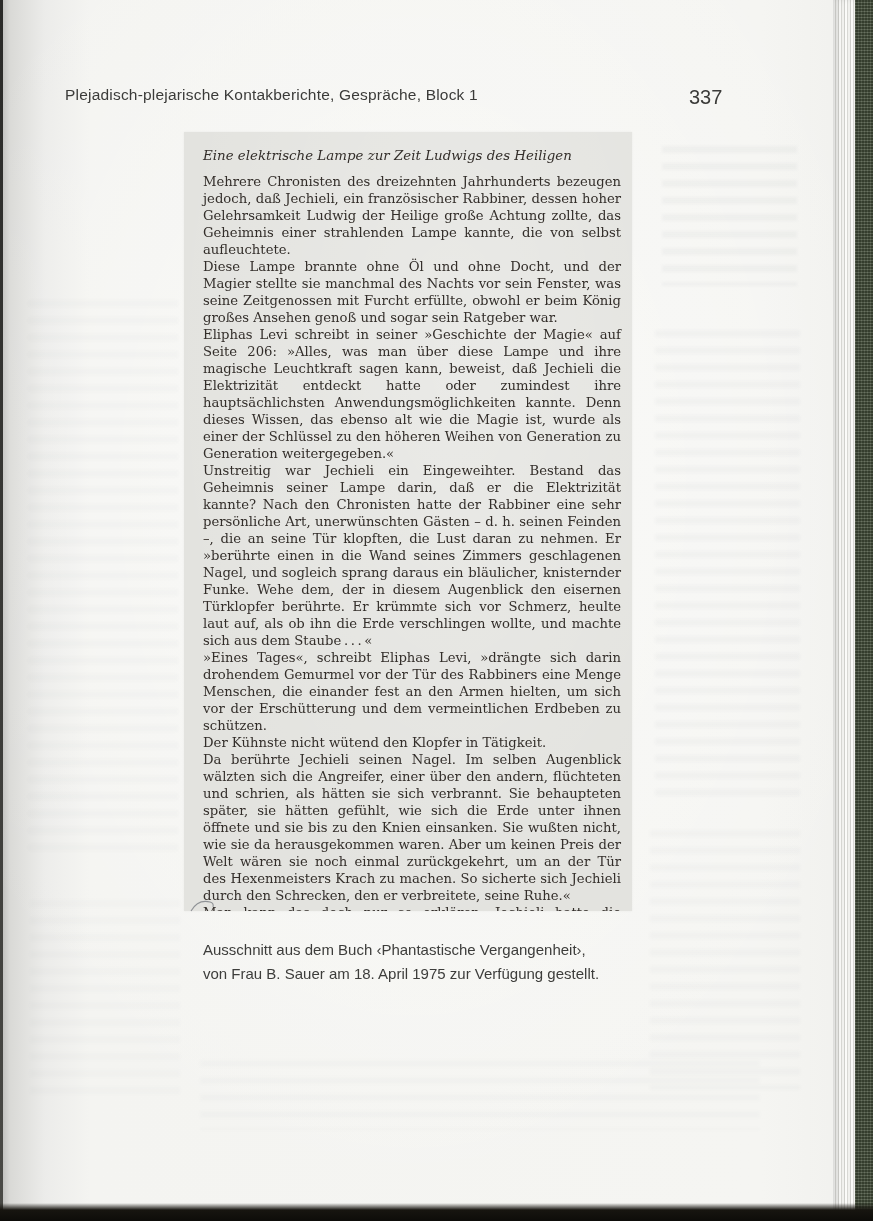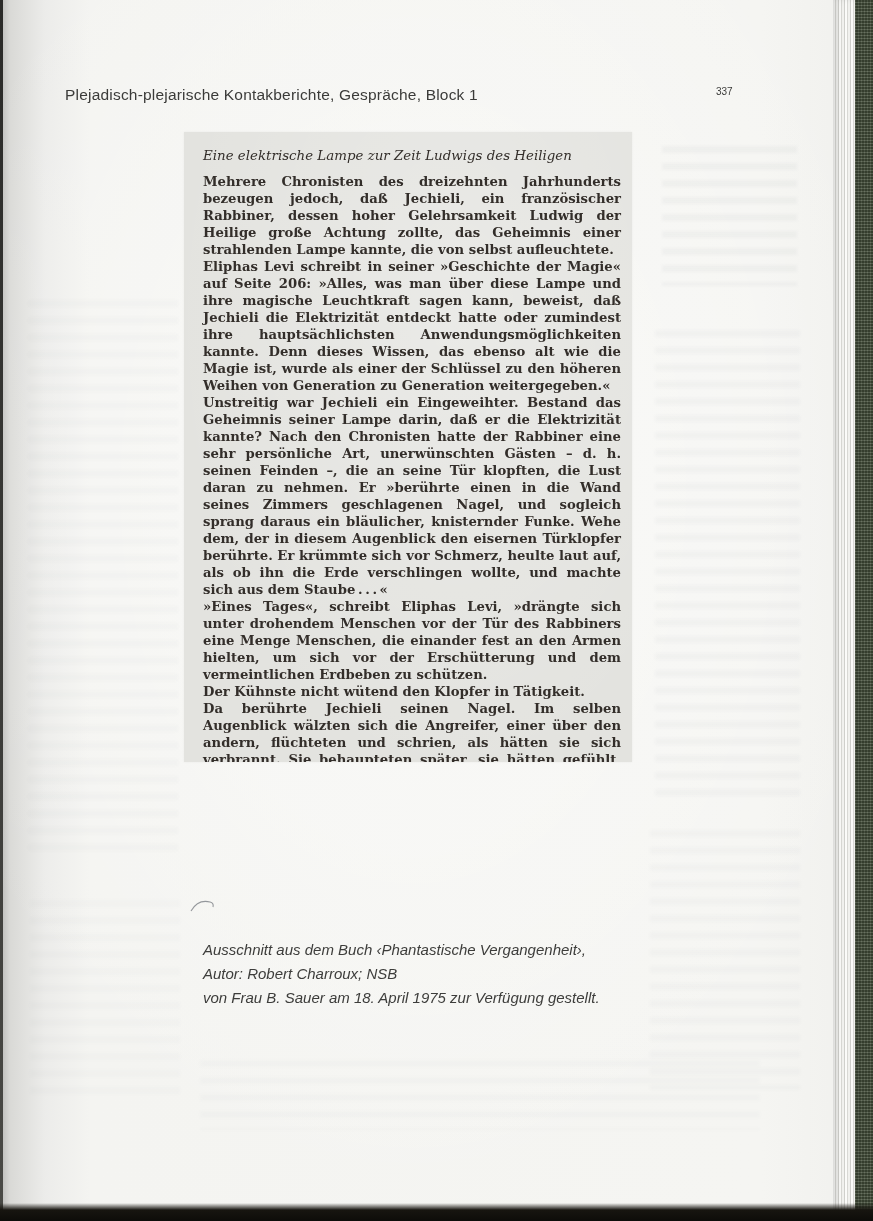--- a/index.html
+++ b/index.html
@@ -48,28 +48,28 @@
     background: linear-gradient(180deg, rgba(20,18,12,0) 0, #171510 7px, #0d0c09 100%);
   }
   
   .running-head {
     position: absolute; left: 65px; top: 86px; width: 720px;
     color: #3b3b39;
     font-size: 15.5px;
     letter-spacing: 0.2px;
   }
   .page-number {
-    position: absolute; left: 716px; top: 86px;
+    position: absolute; left: 689px; top: 86px;
     color: #3b3b39;
-    font-size: 10px;
+    font-size: 20px;
   }
   
   .excerpt {
     position: absolute; left: 184px; top: 132px;
-    width: 448px; height: 630px;
+    width: 448px; height: 779px;
     box-sizing: border-box;
     padding: 15px 11px 0 19px;
     background:
       radial-gradient(ellipse at 60% 30%, rgba(255,255,255,0.25), rgba(255,255,255,0) 75%),
       #e3e3df;
     box-shadow: 0 0 2px rgba(0,0,0,0.06);
     overflow: hidden;
     font-family: "DejaVu Serif", serif;
     color: #332e2a;
     font-size: 13.2px;
@@ -77,30 +77,28 @@
   }
   .excerpt-title {
     font-style: italic;
     margin: 0 0 9px 0;
     font-size: 13.4px;
   }
   .excerpt p {
     margin: 0;
     text-align: justify;
     hyphens: auto;
-    font-weight: bold;
   }
   
   .pen-mark {
     position: absolute; left: 190px; top: 898px; width: 26px; height: 16px;
   }
   
   .caption {
     position: absolute; left: 203px; top: 938px; width: 470px;
-    font-style: italic;
     font-size: 15px;
     line-height: 24px;
     color: #3d3d3b;
   }
   
   .ghost {
     position: absolute;
     background: repeating-linear-gradient(180deg,
       rgba(105,115,128,0.10) 0 7px, rgba(105,115,128,0) 7px 17px);
     filter: blur(1.6px);
@@ -128,36 +126,36 @@
   <div class="ghost ghost-left-low"></div>
   <div class="ghost ghost-bottom-wide"></div>
 
   <div class="running-head">Plejadisch-plejarische Kontakberichte, Gespräche, Block 1</div>
   <div class="page-number">337</div>
 
   <div class="excerpt">
     <div class="excerpt-title">Eine elektrische Lampe zur Zeit Ludwigs des Heiligen</div>
     <div>
         <p>Mehrere Chronisten des dreizehnten Jahrhunderts bezeugen jedoch, daß Jechieli, ein französischer Rabbiner, dessen hoher Gelehrsamkeit Ludwig der Heilige große Achtung zollte, das Geheimnis einer strahlenden Lampe kannte, die von selbst aufleuchtete.</p>
+        <p>Diese Lampe brannte ohne Öl und ohne Docht, und der Magier stellte sie manchmal des Nachts vor sein Fenster, was seine Zeitgenossen mit Furcht erfüllte, obwohl er beim König großes Ansehen genoß und sogar sein Ratgeber war.</p>
         <p>Eliphas Levi schreibt in seiner »Geschichte der Magie« auf Seite 206: »Alles, was man über diese Lampe und ihre magische Leuchtkraft sagen kann, beweist, daß Jechieli die Elektrizität entdeckt hatte oder zumindest ihre hauptsächlichsten Anwendungsmöglichkeiten kannte. Denn dieses Wissen, das ebenso alt wie die Magie ist, wurde als einer der Schlüssel zu den höheren Weihen von Generation zu Generation weitergegeben.«</p>
         <p>Unstreitig war Jechieli ein Eingeweihter. Bestand das Geheimnis seiner Lampe darin, daß er die Elektrizität kannte? Nach den Chronisten hatte der Rabbiner eine sehr persönliche Art, unerwünschten Gästen – d. h. seinen Feinden –, die an seine Tür klopften, die Lust daran zu nehmen. Er »berührte einen in die Wand seines Zimmers geschlagenen Nagel, und sogleich sprang daraus ein bläulicher, knisternder Funke. Wehe dem, der in diesem Augenblick den eisernen Türklopfer berührte. Er krümmte sich vor Schmerz, heulte laut auf, als ob ihn die Erde verschlingen wollte, und machte sich aus dem Staube . . . «</p>
-        <p>»Eines Tages«, schreibt Eliphas Levi, »drängte sich unter drohendem Menschen vor der Tür des Rabbiners eine Menge Menschen, die einander fest an den Armen hielten, um sich vor der Erschütterung und dem vermeintlichen Erdbeben zu schützen.</p>
+        <p>»Eines Tages«, schreibt Eliphas Levi, »drängte sich darin drohendem Gemurmel vor der Tür des Rabbiners eine Menge Menschen, die einander fest an den Armen hielten, um sich vor der Erschütterung und dem vermeintlichen Erdbeben zu schützen.</p>
         <p>Der Kühnste nicht wütend den Klopfer in Tätigkeit.</p>
         <p>Da berührte Jechieli seinen Nagel. Im selben Augenblick wälzten sich die Angreifer, einer über den andern, flüchteten und schrien, als hätten sie sich verbrannt. Sie behaupteten später, sie hätten gefühlt, wie sich die Erde unter ihnen öffnete und sie bis zu den Knien einsanken. Sie wußten nicht, wie sie da herausgekommen waren. Aber um keinen Preis der Welt wären sie noch einmal zurückgekehrt, um an der Tür des Hexenmeisters Krach zu machen. So sicherte sich Jechieli durch den Schrecken, den er verbreitete, seine Ruhe.«</p>
         <p>Man kann das doch nur so erklären: Jechieli hatte die elektrische Lampe erfunden oder wieder erfunden und schickte, indem er auf einen Knopf drückte, elektrische Stromstöße in den eisernen Türklopfer.</p>
       </div>
   </div>
 
   <svg class="pen-mark" viewBox="0 0 26 16" aria-hidden="true">
     <path d="M1 13 Q 8 1 20 4 Q 24 5 23 9" fill="none" stroke="#6b6f76" stroke-width="1.1" opacity="0.7"></path>
   </svg>
 
   <div class="caption">
       <div>Ausschnitt aus dem Buch ‹Phantastische Vergangenheit›,</div>
-      <div>Autor: Robert Charroux; NSB</div>
       <div>von Frau B. Sauer am 18. April 1975 zur Verfügung gestellt.</div>
     </div>
 
   <div class="page-edges"></div>
   <div class="book-cover"></div>
 
   <div class="bottom-edge"></div>
 </div>
 
 </body></html>

